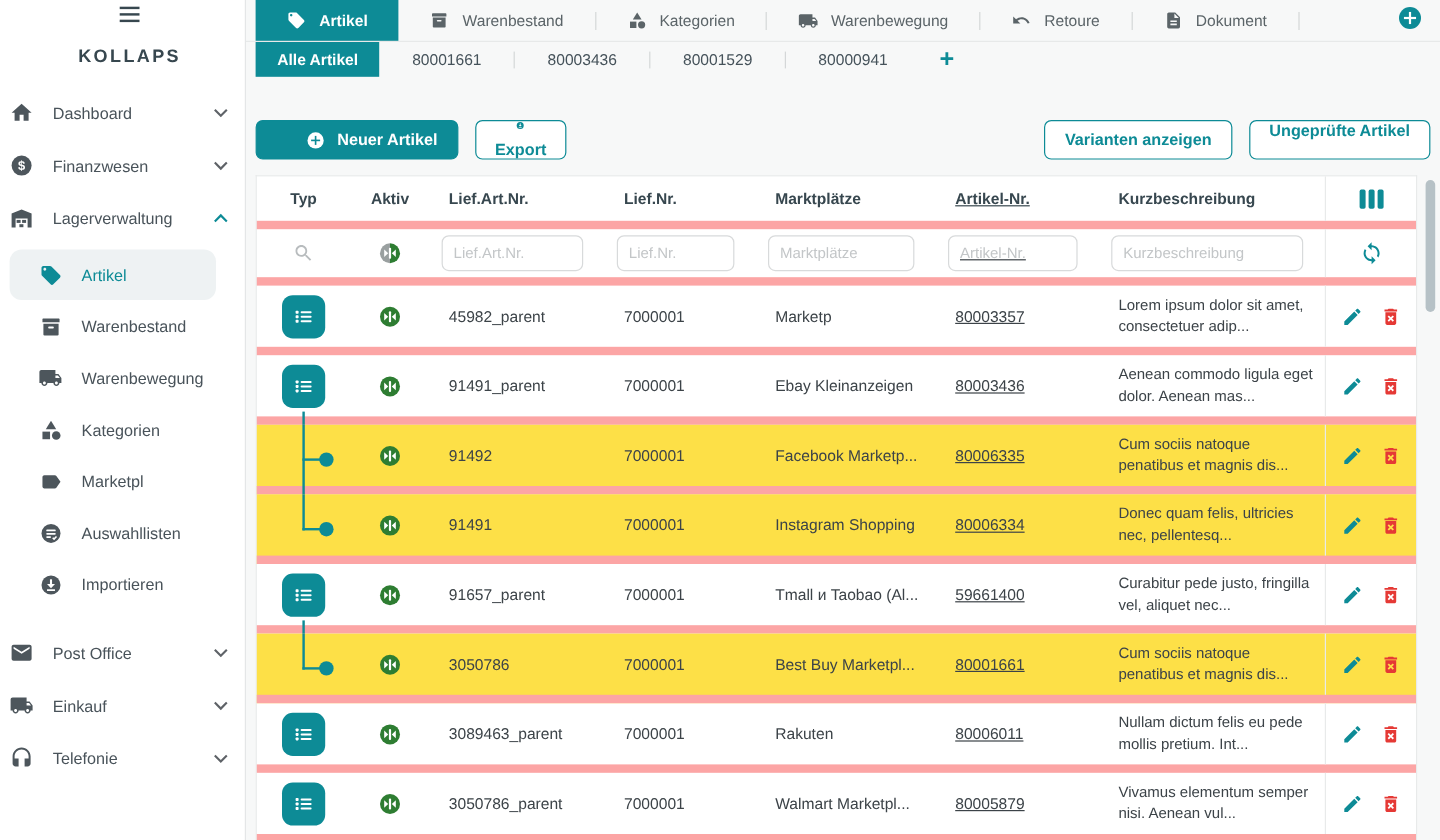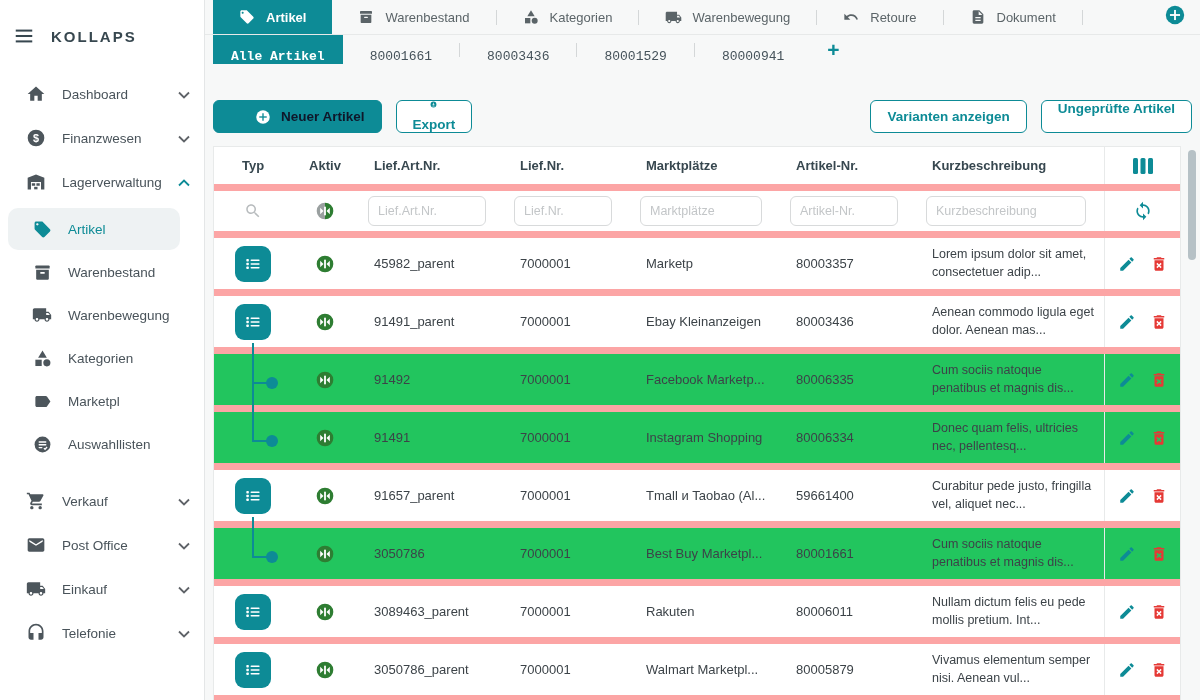--- a/index.html
+++ b/index.html
@@ -9,25 +9,25 @@
     background:#f7f8f8;
     position:relative;
     overflow:hidden;
     color:#3c4348;
   }
   
   .sidebar {
     position:absolute; left:0; top:0; width:205px; height:700px;
     background:#ffffff; border-right:1px solid #e4e6e7; z-index:5;
   }
-  .side-header { height:72px; display:flex; align-items:center; gap:15px; padding-left:12px; }
+  .side-header { height:72px; display:flex; align-items:center; gap:15px; padding-left:12px;flex-direction:column; }
   .brand { font-size:15px; font-weight:bold; letter-spacing:2px; color:#37474f; }
   .nav-item {
     height:44px; display:flex; align-items:center; gap:14px;
-    padding-left:24px; padding-right:14px; cursor:pointer; color:#49535a;
+    padding-left:6px; padding-right:14px; cursor:pointer; color:#49535a;
   }
   .nav-item .lbl { font-size:13.5px; flex:1; }
   .nav-icon { width:24px; height:24px; display:flex; align-items:center; justify-content:center; color:#4d565c; flex:none; }
   .chev { color:#5f6368; flex:none; }
   .chev.open { color:#0d8b96; }
   .submenu { margin-top:4px; }
   .sub-item {
     height:42px; margin:1px 0; display:flex; align-items:center; gap:14px;
     padding-left:30px; cursor:pointer; color:#49535a;
   }
@@ -54,51 +54,51 @@
   .tab.active { background:#0d8b96; color:#ffffff; font-weight:bold; }
   .tab.active .ticon { color:#ffffff; }
   .tab-div { width:1px; height:15px; background:#d4d7d8; align-self:center; }
   .tab-add { margin-left:auto; margin-right:14px; align-self:center; cursor:pointer; }
   
   .subtabbar {
     position:absolute; top:35px; left:0; right:0; height:29px;
     display:flex; align-items:stretch; background:#f7f8f8; padding-left:8px;
   }
   .subtab {
-    display:flex; align-items:flex-end; padding:0 27px;
-    font-size:13px; color:#45525a; cursor:pointer;font-family:Liberation Mono, monospace;
+    display:flex; align-items:center; padding:0 27px;
+    font-size:13px; color:#45525a; cursor:pointer;
   }
   .subtab.active { background:#0d8b96; color:#fff; font-weight:bold; padding:0 18px; }
   .subtab-div { width:1px; height:14px; background:#d4d7d8; align-self:center; }
   .subtab-add { align-self:center; margin-left:16px; cursor:pointer; color:#0d8b96;
     font-size:21px; font-weight:bold; line-height:1; }
   
   .toolbar { position:absolute; top:100px; left:8px; right:8px; height:33px; display:flex; align-items:center; }
   .btn {
     height:33px; display:inline-flex; align-items:center; gap:9px;
     border-radius:6px; font-size:13.5px; font-weight:bold; cursor:pointer;
     padding:0 16px; border:1.5px solid #0d8b96; background:#fff; color:#0d8b96;
   }
-  .btn.primary { background:#0d8b96; color:#0f172a; border-color:#0d8b96;padding-left:40px; }
+  .btn.primary { background:#0d8b96; color:#ffffff; border-color:#0d8b96;padding-left:40px; }
   .btn + .btn { margin-left:14px;flex-direction:column; }
   .toolbar .spacer { flex:1; }
   
   .table-card {
     position:absolute; top:146px; left:8px; width:968px; bottom:-2px;
     background:#fff; border:1px solid #e8eaea; border-bottom:none;
   }
   .trow { display:flex; align-items:stretch; border-bottom:7px solid #fca5a5; }
-  .trow.child { background:#22c55e; }
+  .trow.child { background:#fde047; }
   .cell { display:flex; align-items:center; font-size:13px; color:#3c4348; }
   .col-typ{width:78px; justify-content:center; position:relative;}
   .col-aktiv{width:66px; justify-content:center;}
   .col-lan{width:146px; padding-left:16px;}
   .col-ln{width:126px; padding-left:16px;}
   .col-mp{width:150px; padding-left:16px;}
-  .col-an{width:136px; padding-left:16px;}
+  .col-an{width:136px; padding-left:16px;text-decoration:underline;}
   .col-kb{width:188px; padding-left:16px; padding-right:10px;}
   .col-act{width:76px; justify-content:center; gap:14px; border-left:1px solid #e8eaea;}
   .head { height:44px; }
   .head .cell { font-weight:bold; color:#37474f; font-size:13px; }
   .filter { height:47px; }
   .filter input {
     width:calc(100% - 14px); height:30px; border:1px solid #d8dadb; border-radius:6px;
     font-family:"Liberation Sans", sans-serif; font-size:12.5px; color:#444;
     padding:0 9px; outline:none; background:#fff;
   }
@@ -230,34 +230,34 @@
         <svg width="19" height="19" viewBox="0 0 24 24">
             <circle cx="12" cy="12" r="10" fill="currentColor"></circle>
             <rect x="7" y="8" width="10" height="1.8" rx="0.9" fill="#fff"></rect>
             <rect x="7" y="11.5" width="10" height="1.8" rx="0.9" fill="#fff"></rect>
             <rect x="7" y="15" width="5" height="1.8" rx="0.9" fill="#fff"></rect>
             <path d="M13.8 16.6l1.4 1.4 2.6-2.8" stroke="#fff" stroke-width="1.6" fill="none"></path>
           </svg>
       </span>
       <span class="lbl">Auswahllisten</span>
     </div>
+    <div class="sub-item">
+      <span class="nav-icon">
+        <svg width="19" height="19" viewBox="0 0 24 24">
+            <circle cx="12" cy="12" r="10" fill="currentColor"></circle>
+            <rect x="10.9" y="6" width="2.2" height="5.5" fill="#fff"></rect>
+            <path d="M7.8 11 12 15.4 16.2 11z" fill="#fff"></path>
+            <rect x="7.8" y="16.5" width="8.4" height="1.8" fill="#fff"></rect>
+          </svg>
+      </span>
+      <span class="lbl">Importieren</span>
+    </div>
   </div>
 
   <div class="bottom-group">
-    <div class="nav-item">
-      <span class="nav-icon">
-        <svg width="20" height="20" viewBox="0 0 24 24" fill="currentColor">
-            <path d="M7 18c-1.1 0-1.99.9-1.99 2S5.9 22 7 22s2-.9 2-2-.9-2-2-2zM1 2v2h2l3.6 7.59-1.35 2.45c-.16.28-.25.61-.25.96 0 1.1.9 2 2 2h12v-2H7.42c-.14 0-.25-.11-.25-.25l.03-.12.9-1.63h7.45c.75 0 1.41-.41 1.75-1.03l3.58-6.49c.08-.14.12-.31.12-.48 0-.55-.45-1-1-1H5.21l-.94-2H1zm16 16c-1.1 0-1.99.9-1.99 2s.89 2 1.99 2 2-.9 2-2-.9-2-2-2z"></path>
-          </svg>
-      </span>
-      <span class="lbl">Verkauf</span>
-      <span class="chev"><svg width="12" height="8" viewBox="0 0 12 8" fill="none" stroke="currentColor" stroke-width="1.8">
-            <path d="M1 1.5 6 6.5 11 1.5"></path>
-          </svg></span>
-    </div>
     <div class="nav-item">
       <span class="nav-icon">
         <svg width="20" height="20" viewBox="0 0 24 24" fill="currentColor">
             <path d="M20 4H4c-1.1 0-1.99.9-1.99 2L2 18c0 1.1.9 2 2 2h16c1.1 0 2-.9 2-2V6c0-1.1-.9-2-2-2zm0 4l-8 5-8-5V6l8 5 8-5v2z"></path>
           </svg>
       </span>
       <span class="lbl">Post Office</span>
       <span class="chev"><svg width="12" height="8" viewBox="0 0 12 8" fill="none" stroke="currentColor" stroke-width="1.8">
             <path d="M1 1.5 6 6.5 11 1.5"></path>
           </svg></span>

